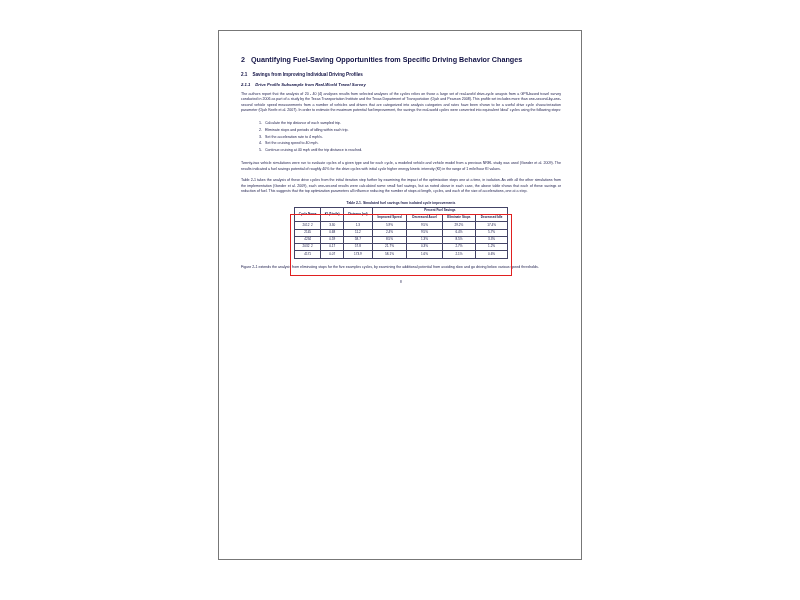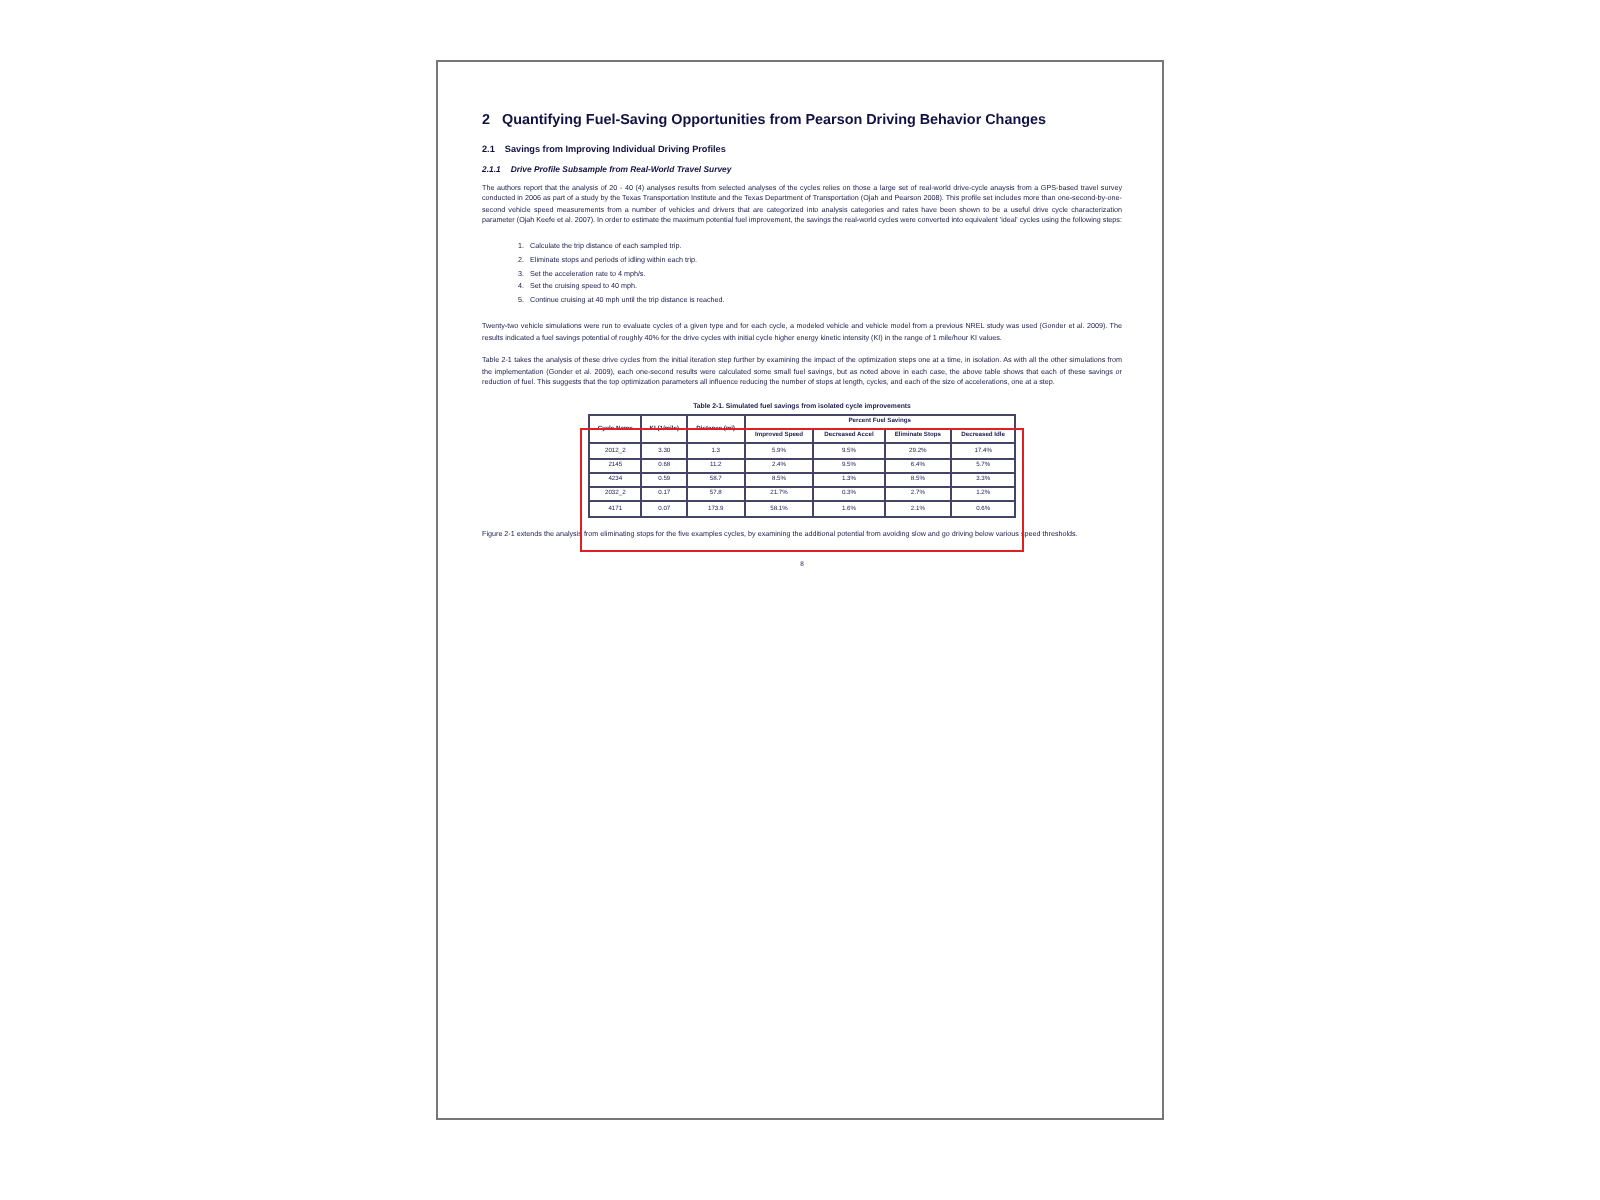--- a/index.html
+++ b/index.html
@@ -123,21 +123,21 @@
   }
 </style>
 </head>
 <body>
 
 <div id="page-frame">
   <div id="page-inner">
 
     <h1 class="sec-title">
       <span class="num">2</span>
-      <span class="txt">Quantifying Fuel-Saving Opportunities from Pearson Driving Behavior Changes</span>
+      <span class="txt">Quantifying Fuel-Saving Opportunities from Specific Driving Behavior Changes</span>
     </h1>
 
     <h2 class="sub-title">
       <span>2.1</span>
       <span>Savings from Improving Individual Driving Profiles</span>
     </h2>
 
     <h3 class="subsub-title">
       <span>2.1.1</span>
       <span>Drive Profile Subsample from Real-World Travel Survey</span>

